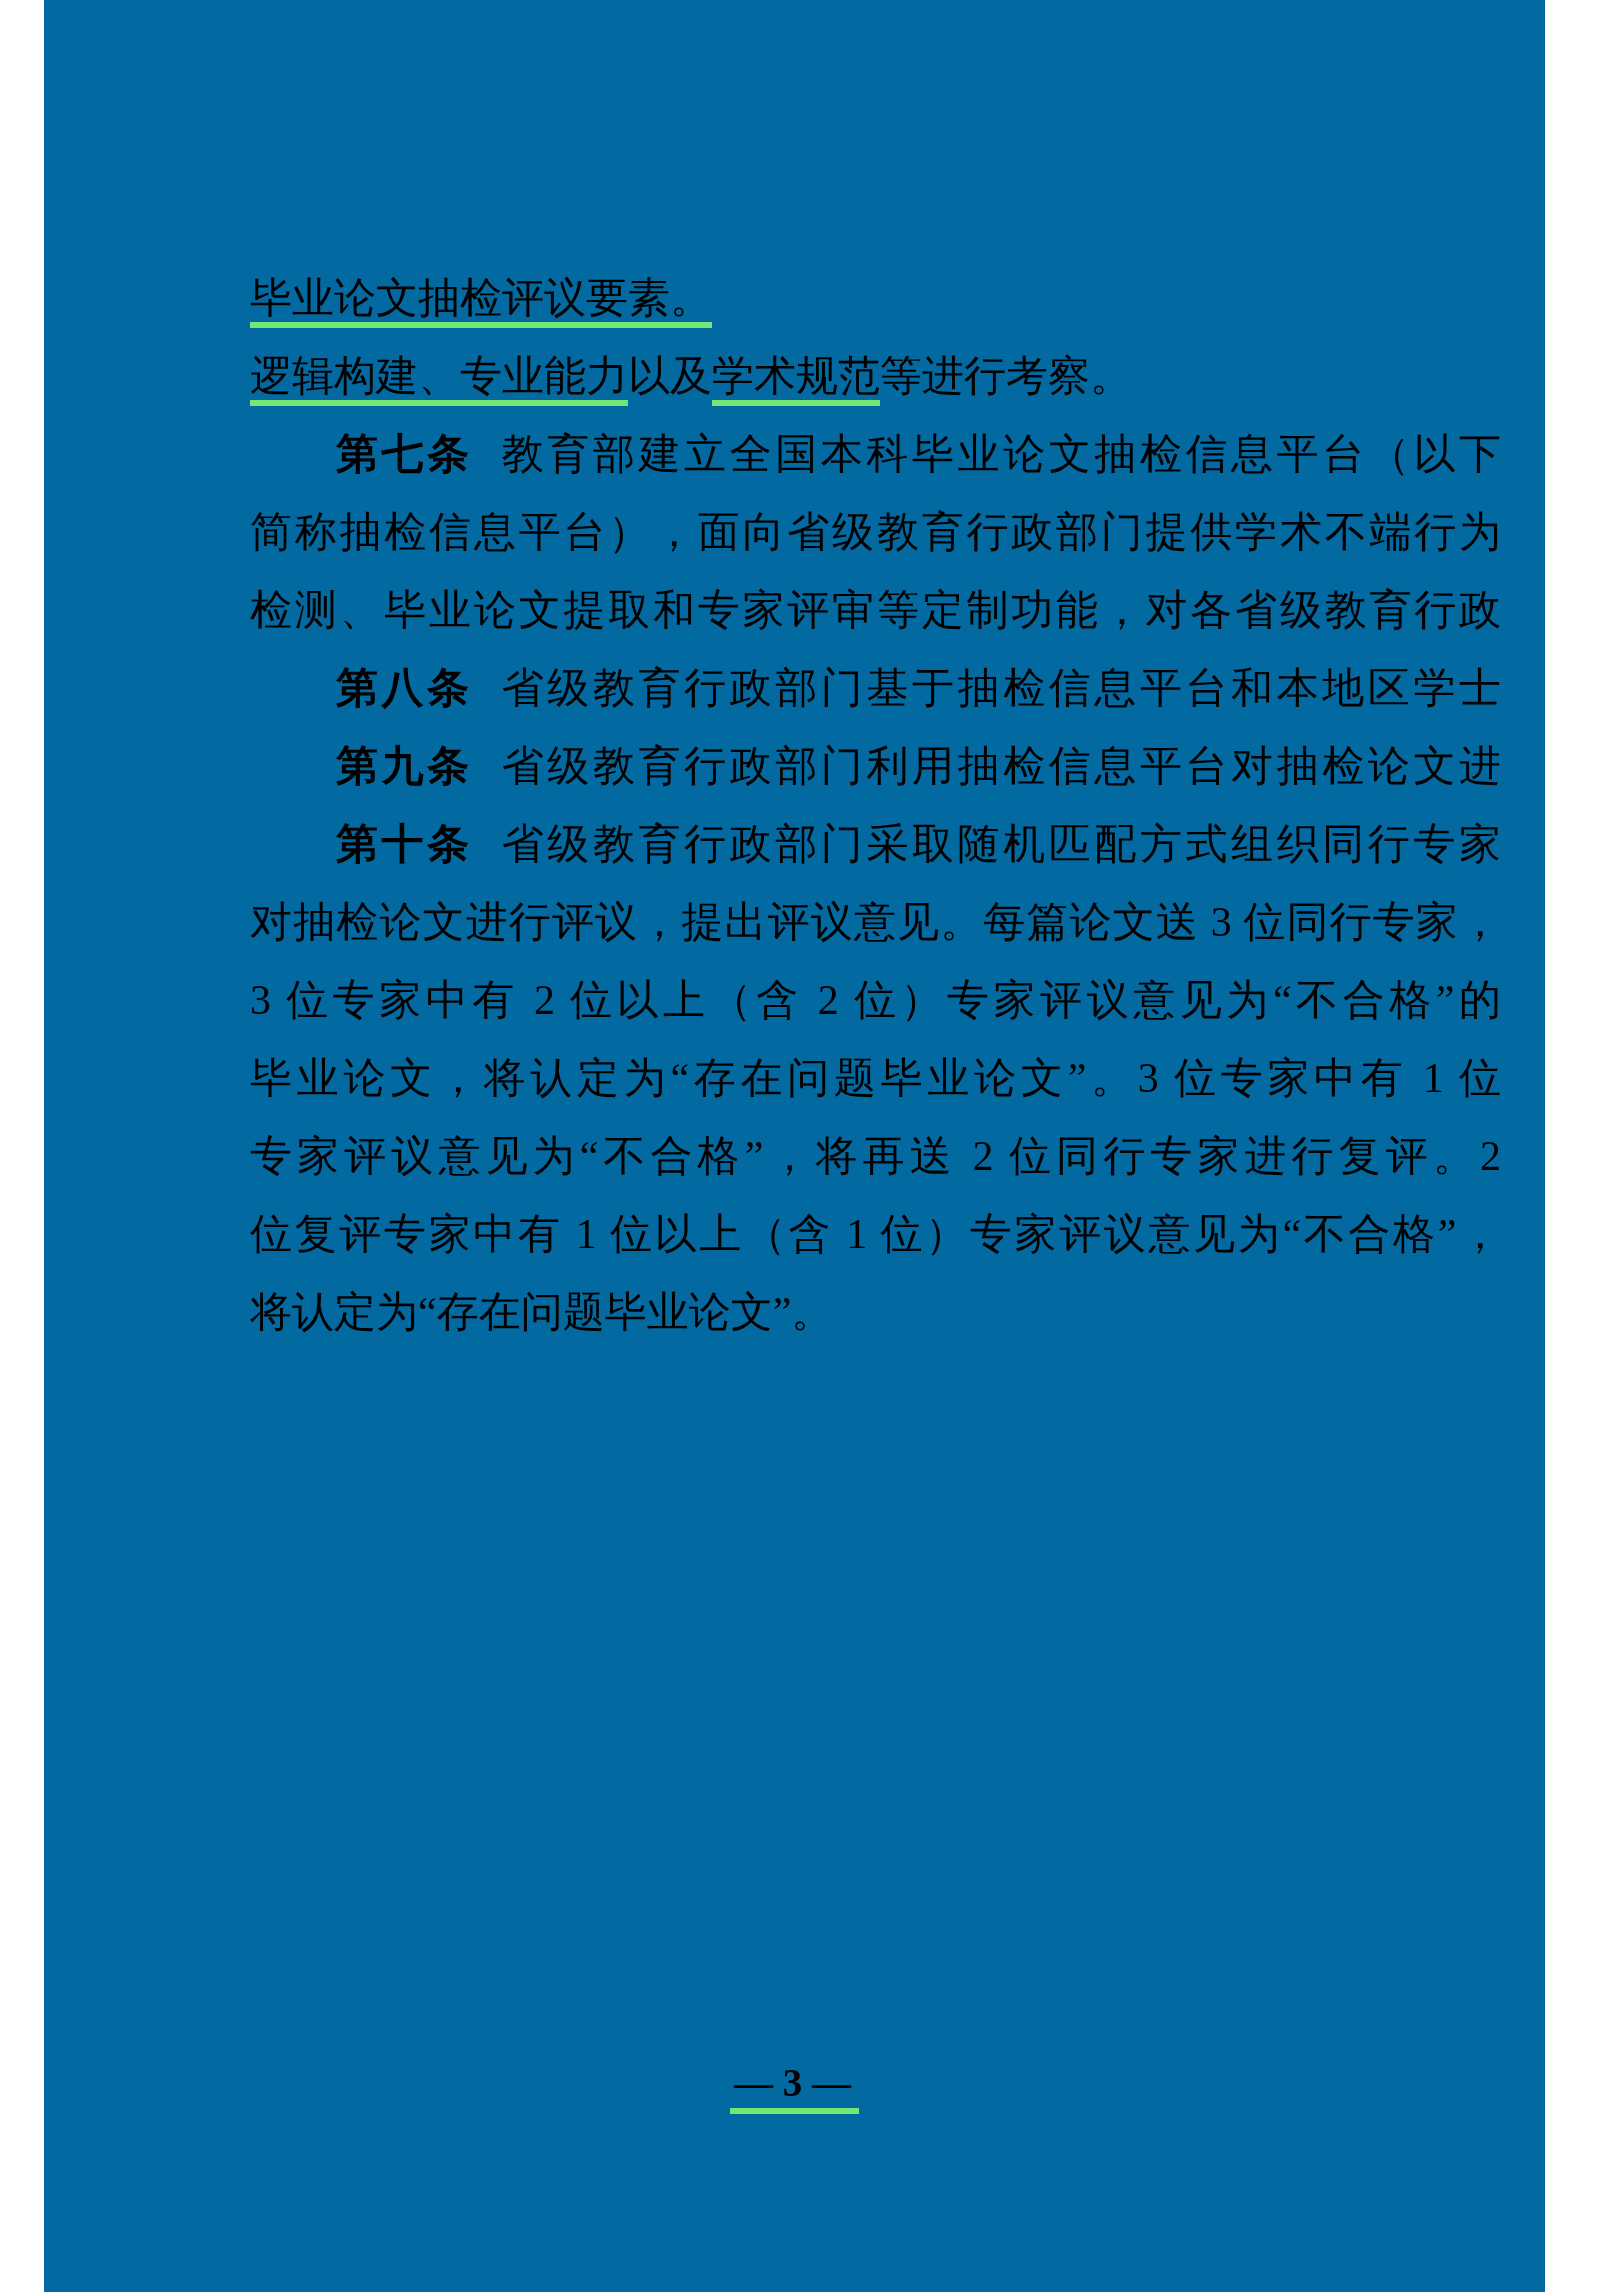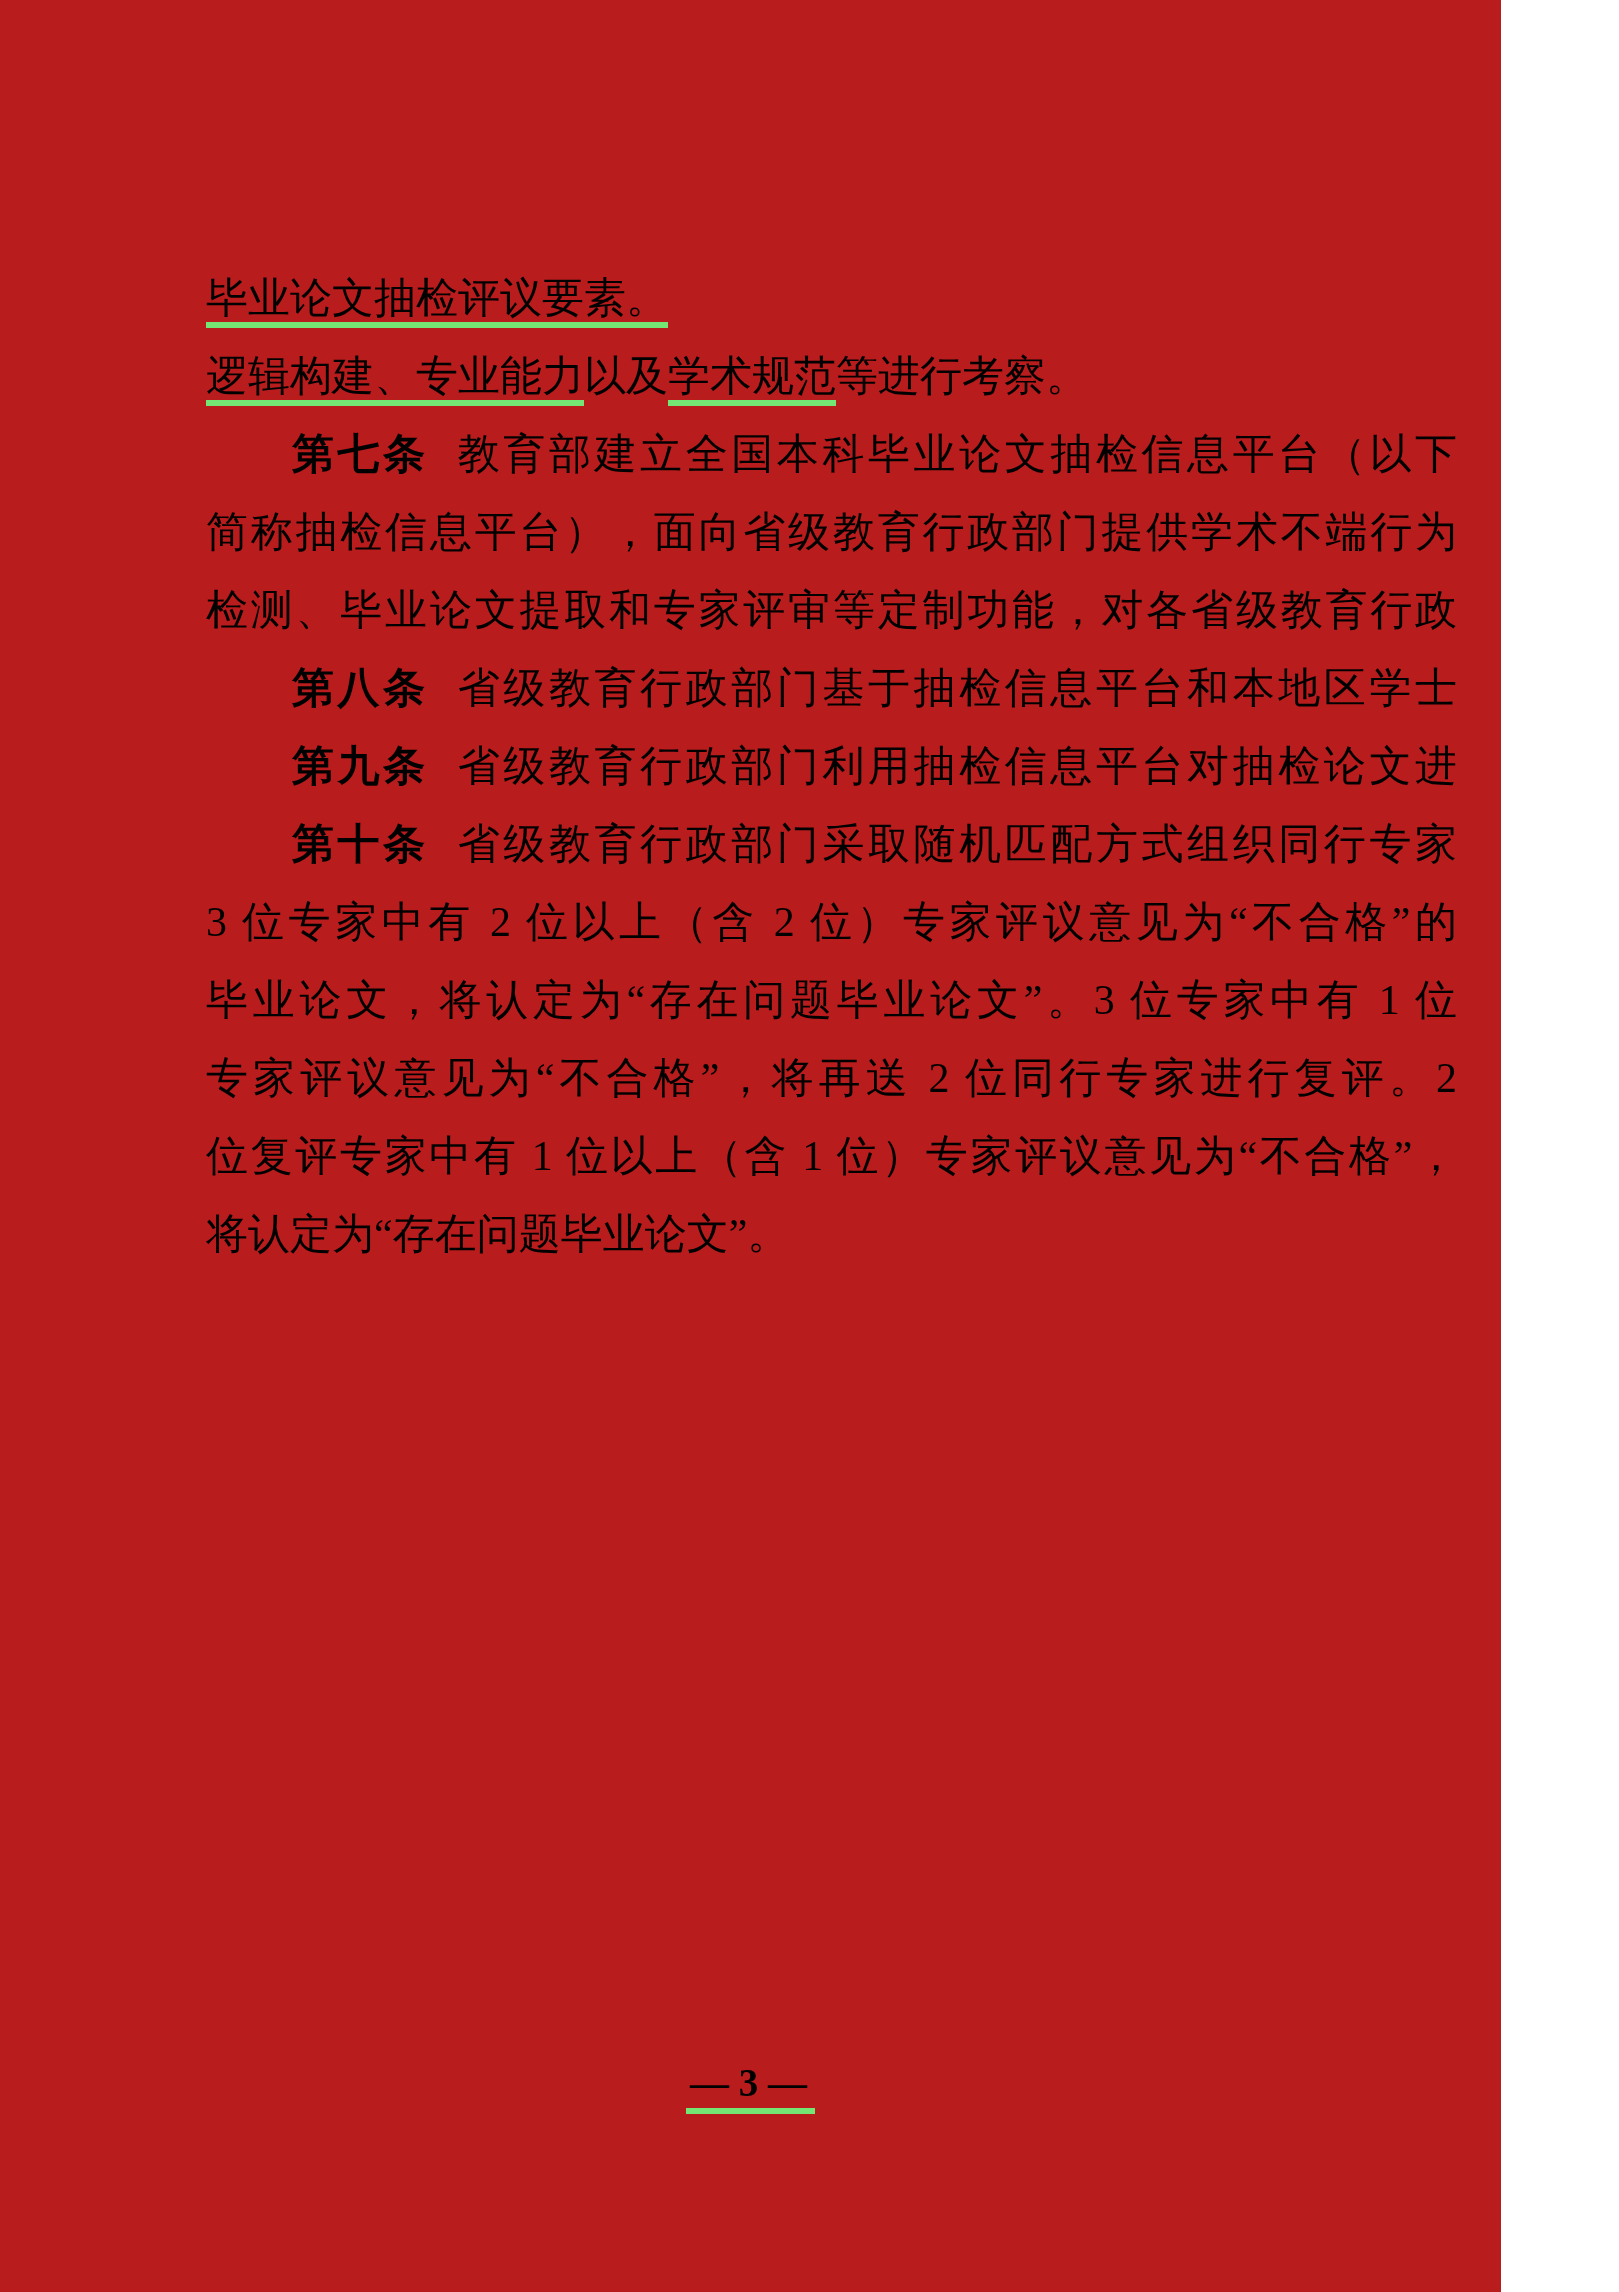--- a/index.html
+++ b/index.html
@@ -4,24 +4,25 @@
 <style>
   html, body {
     margin: 0;
     padding: 0;
     background: #ffffff;
   }
   .page {
     position: relative;
     width: 1501px;
     height: 2293px;
-    background: #b91c1c;
+    background: #0369a1;
     overflow: hidden;
     font-family: "Liberation Serif", "DejaVu Serif", serif;
     color: #000000;
+    margin-left: 44px;
   }
   .content {
     position: absolute;
     left: 206px;
     top: 259px;
     width: 1251px;
   }
   .line {
     height: 78px;
     line-height: 78px;
@@ -83,20 +84,21 @@
 <div class="page">
   <div class="content" id="doc-content">
       <div class="line"><span class="sg-underline">毕业论文抽检评议要素。</span></div>
       <div class="line"><span class="sg-underline">逻辑构建、专业能力</span><span class="sg-normal">以及</span><span class="sg-underline">学术规范</span><span class="sg-normal">等进行考察。</span></div>
       <div class="line just indent"><span class="sg-label">第七条</span><span class="sg-normal">教育部建立全国本科毕业论文抽检信息平台（以下</span></div>
       <div class="line just"><span class="sg-normal">简称抽检信息平台），面向省级教育行政部门提供学术不端行为</span></div>
       <div class="line just"><span class="sg-normal">检测、毕业论文提取和专家评审等定制功能，对各省级教育行政</span></div>
       <div class="line just indent"><span class="sg-label">第八条</span><span class="sg-normal">省级教育行政部门基于抽检信息平台和本地区学士</span></div>
       <div class="line just indent"><span class="sg-label">第九条</span><span class="sg-normal">省级教育行政部门利用抽检信息平台对抽检论文进</span></div>
       <div class="line just indent"><span class="sg-label">第十条</span><span class="sg-normal">省级教育行政部门采取随机匹配方式组织同行专家</span></div>
+      <div class="line just"><span class="sg-normal">对抽检论文进行评议，提出评议意见。每篇论文送 3 位同行专家，</span></div>
       <div class="line just"><span class="sg-normal">3 位专家中有 2 位以上（含 2 位）专家评议意见为“不合格”的</span></div>
       <div class="line just"><span class="sg-normal">毕业论文，将认定为“存在问题毕业论文”。3 位专家中有 1 位</span></div>
       <div class="line just"><span class="sg-normal">专家评议意见为“不合格”，将再送 2 位同行专家进行复评。2</span></div>
       <div class="line just"><span class="sg-normal">位复评专家中有 1 位以上（含 1 位）专家评议意见为“不合格”，</span></div>
       <div class="line"><span class="sg-normal">将认定为“存在问题毕业论文”。</span></div>
     </div>
   <div class="footer">
     <span class="pagenum">— 3 —</span>
   </div>
 </div>

